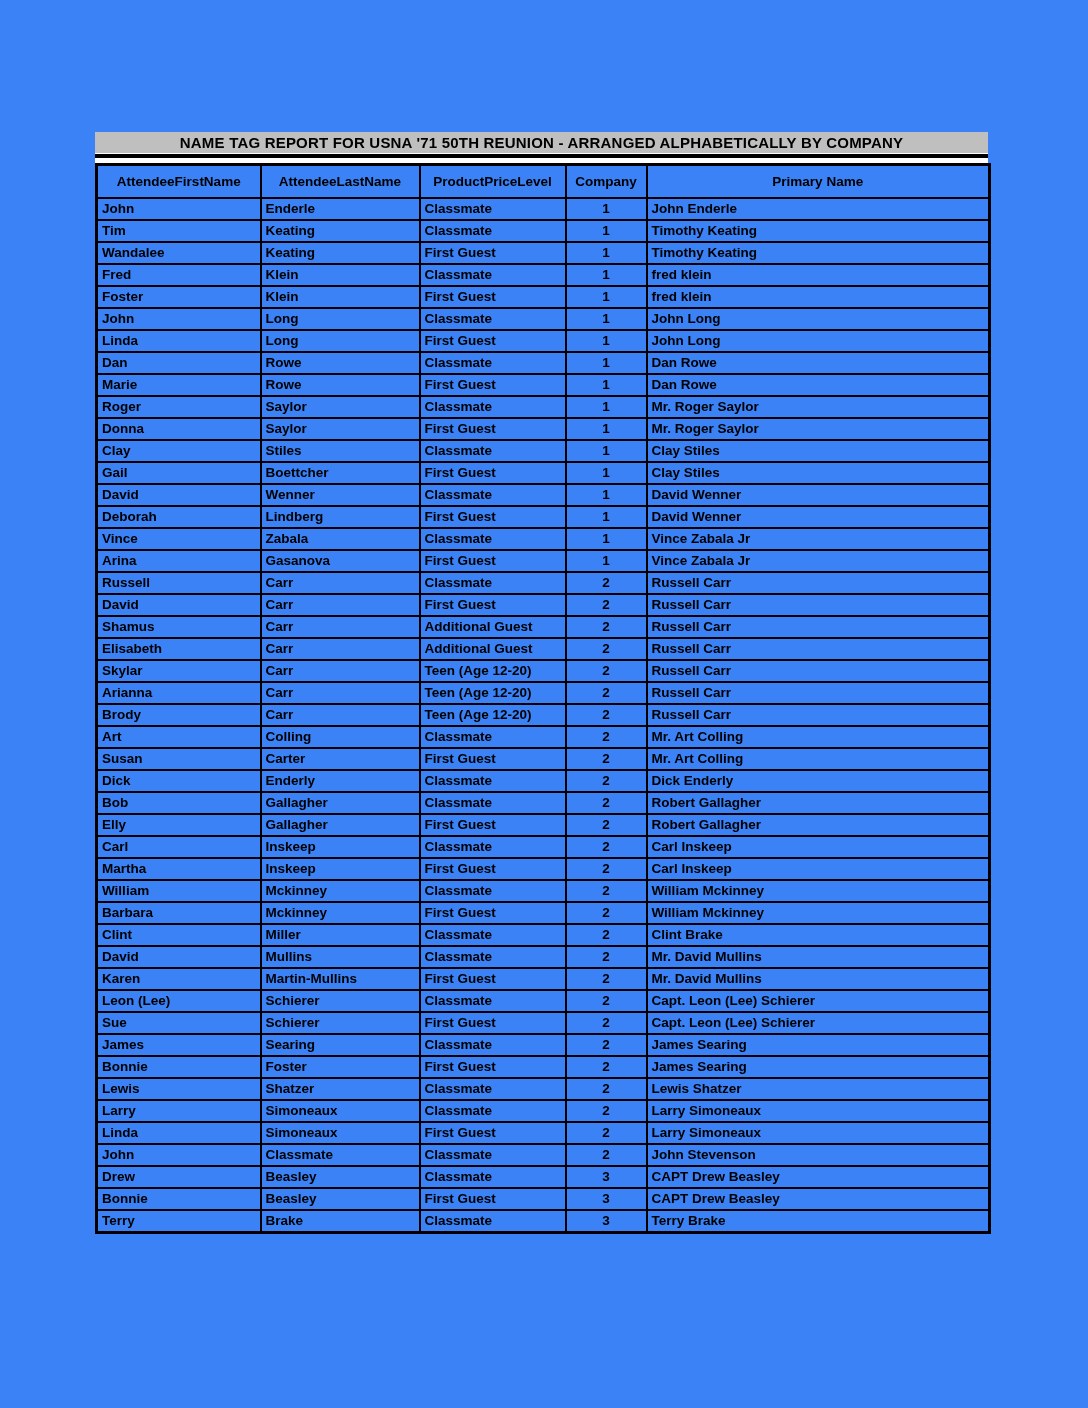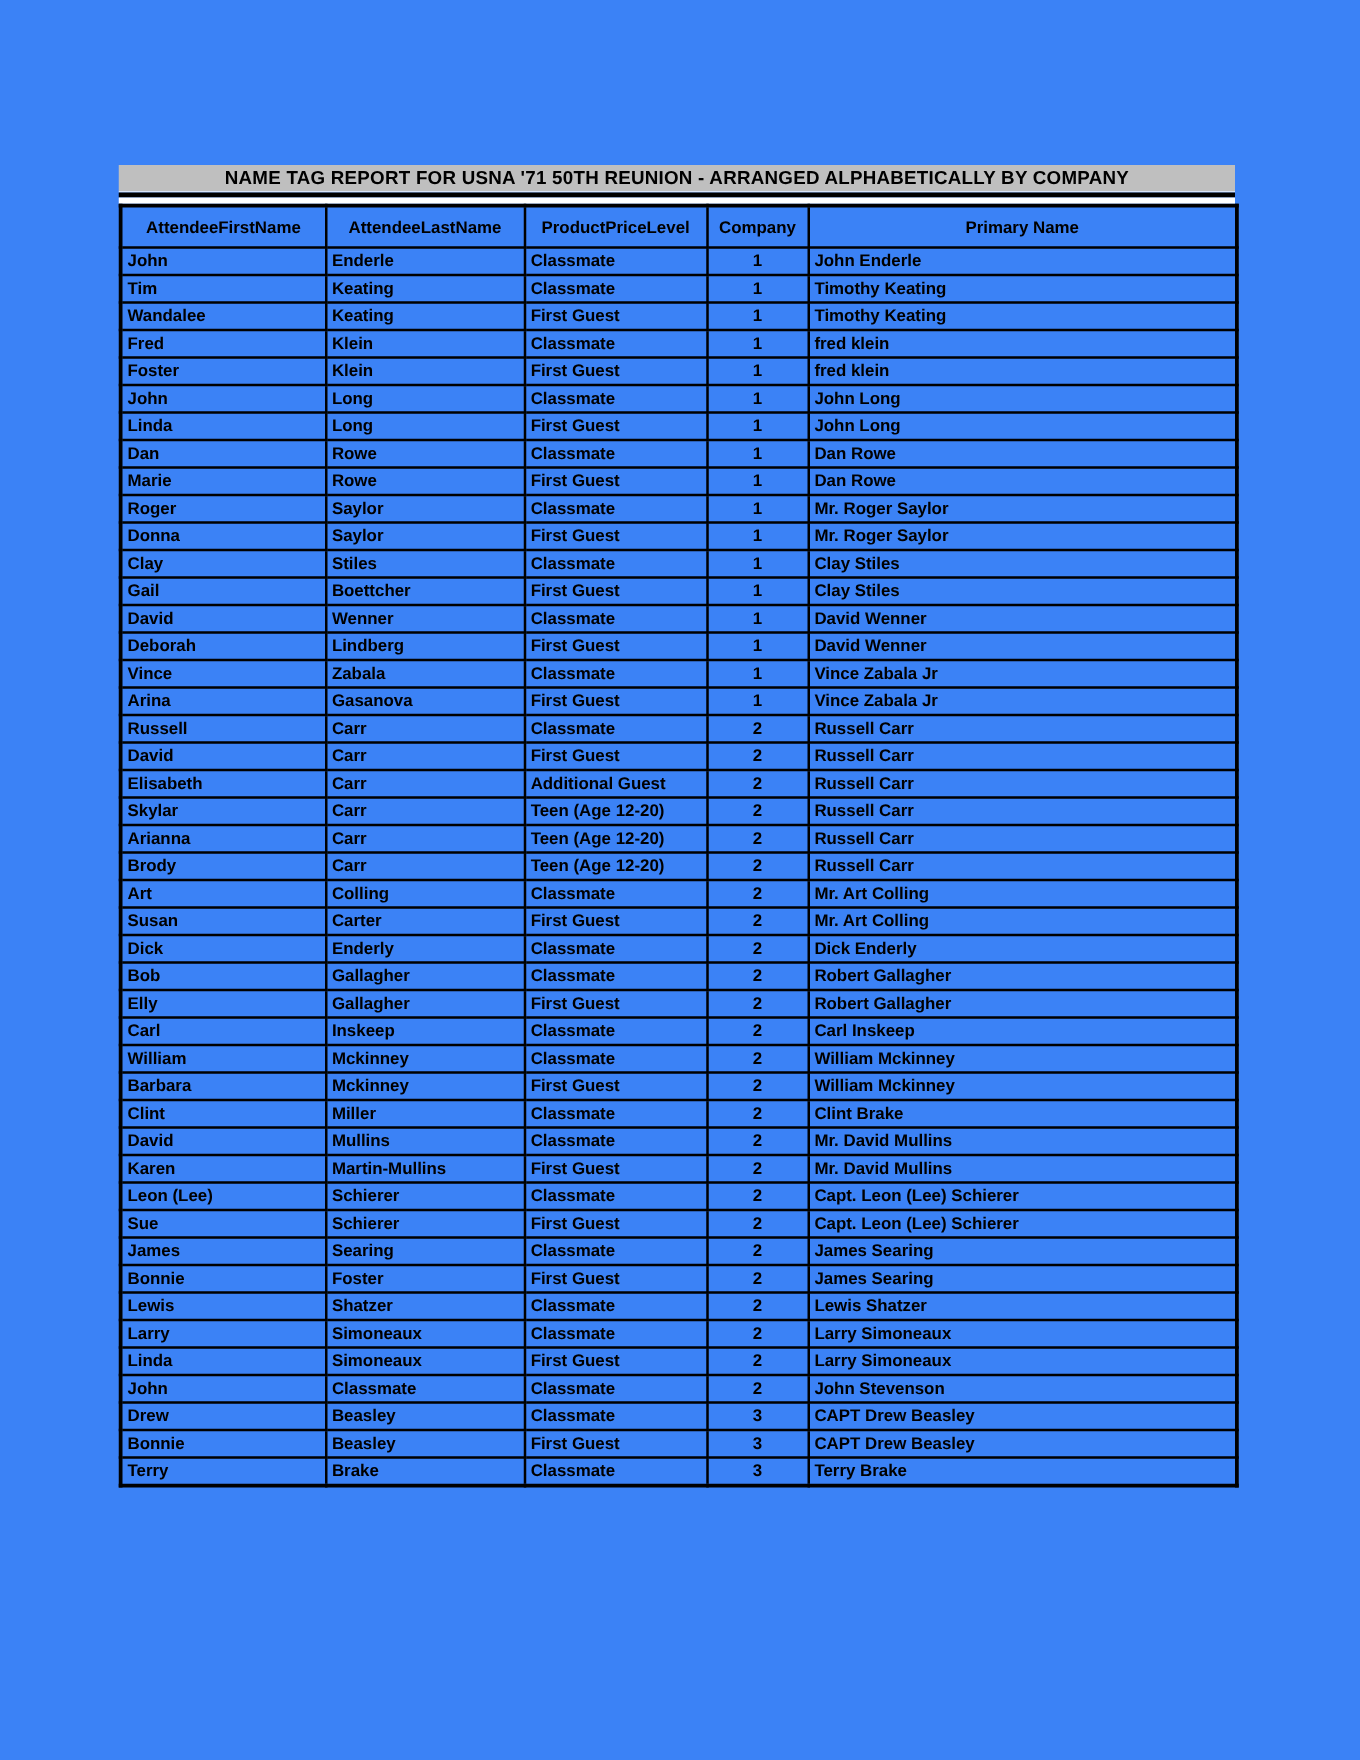--- a/index.html
+++ b/index.html
@@ -242,20 +242,27 @@
             <td>Russell Carr</td>
           </tr>
           <tr>
             <td>David</td>
             <td>Carr</td>
             <td>First Guest</td>
             <td class="center">2</td>
             <td>Russell Carr</td>
           </tr>
           <tr>
+            <td>Shamus</td>
+            <td>Carr</td>
+            <td>Additional Guest</td>
+            <td class="center">2</td>
+            <td>Russell Carr</td>
+          </tr>
+          <tr>
             <td>Elisabeth</td>
             <td>Carr</td>
             <td>Additional Guest</td>
             <td class="center">2</td>
             <td>Russell Carr</td>
           </tr>
           <tr>
             <td>Skylar</td>
             <td>Carr</td>
             <td>Teen (Age 12-20)</td>
@@ -312,20 +319,27 @@
             <td>Robert Gallagher</td>
           </tr>
           <tr>
             <td>Carl</td>
             <td>Inskeep</td>
             <td>Classmate</td>
             <td class="center">2</td>
             <td>Carl Inskeep</td>
           </tr>
           <tr>
+            <td>Martha</td>
+            <td>Inskeep</td>
+            <td>First Guest</td>
+            <td class="center">2</td>
+            <td>Carl Inskeep</td>
+          </tr>
+          <tr>
             <td>William</td>
             <td>Mckinney</td>
             <td>Classmate</td>
             <td class="center">2</td>
             <td>William Mckinney</td>
           </tr>
           <tr>
             <td>Barbara</td>
             <td>Mckinney</td>
             <td>First Guest</td>

